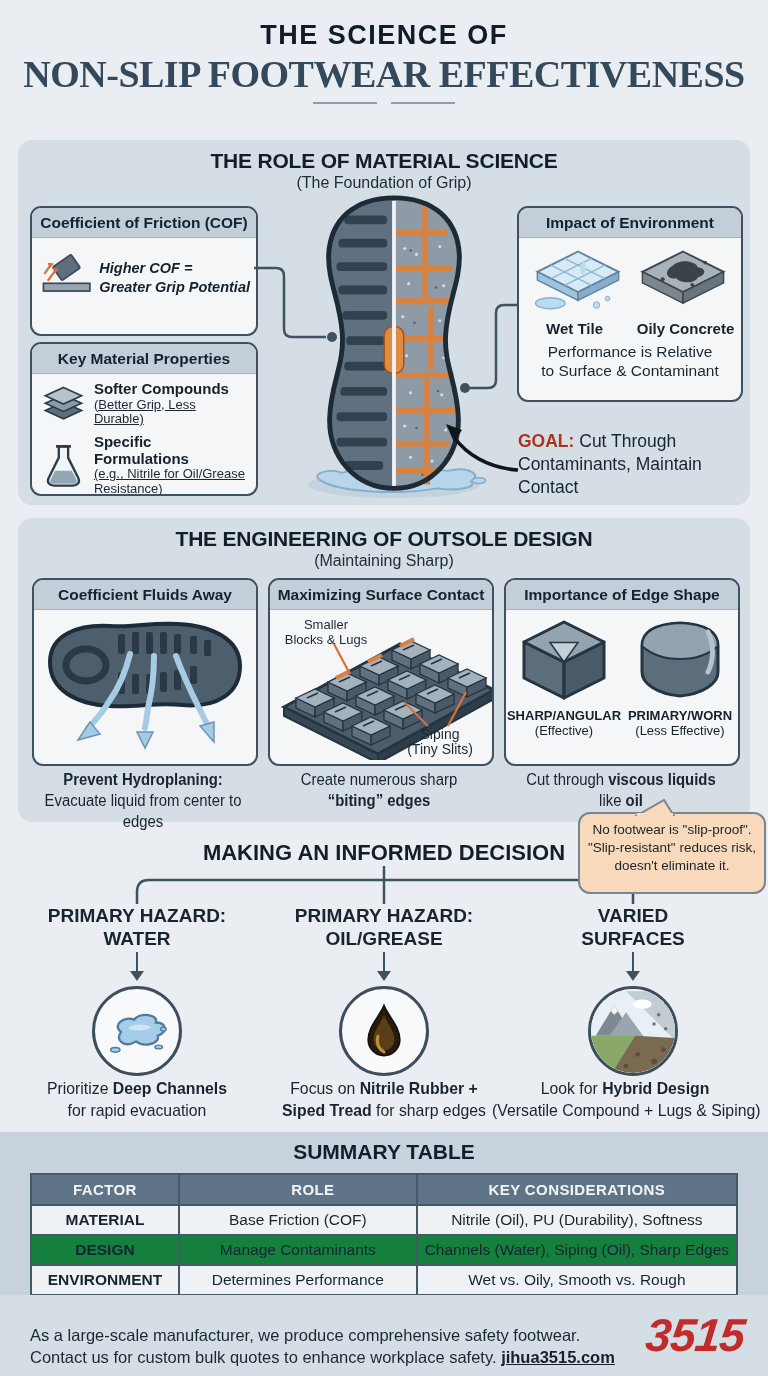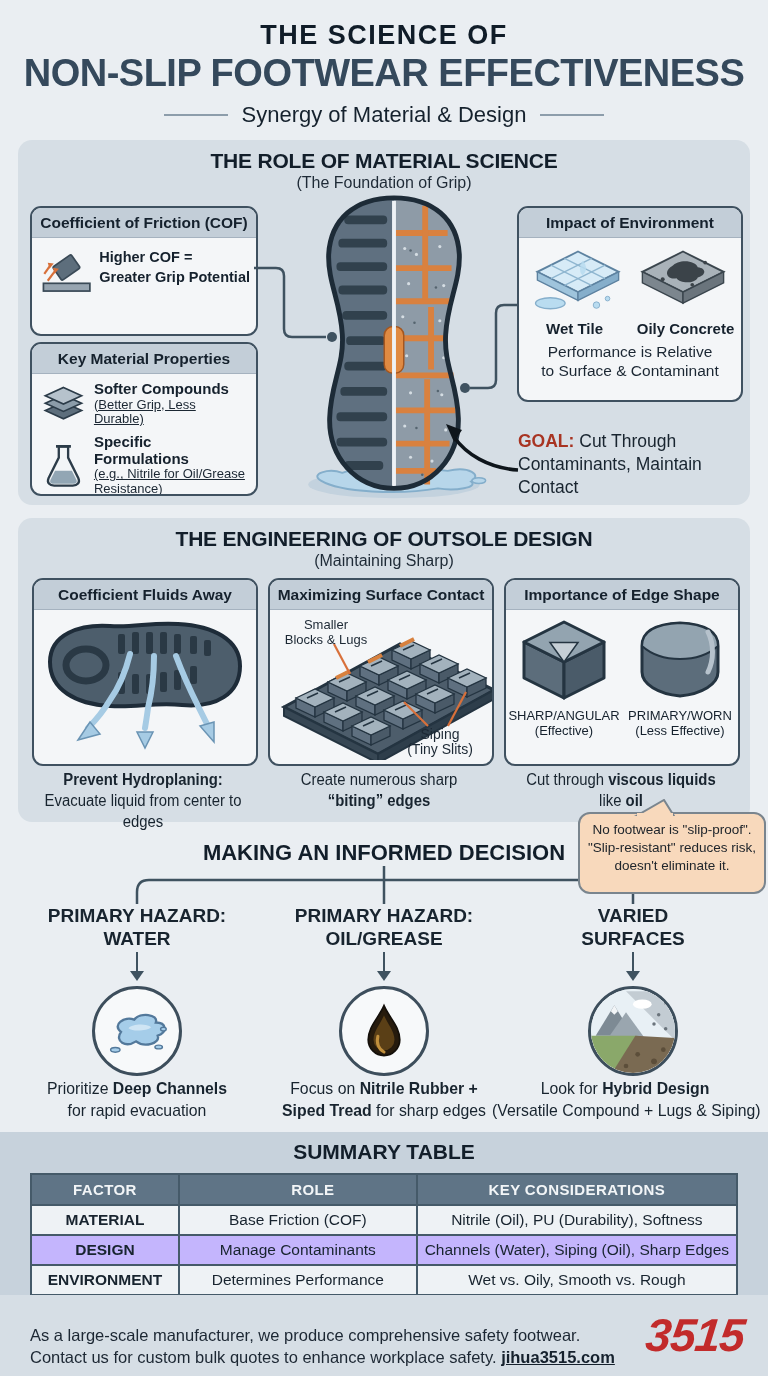--- a/index.html
+++ b/index.html
@@ -2,51 +2,51 @@
 <html><head>
 <meta charset="utf-8">
 <style>
   html,body{margin:0;padding:0;background:#eaeef2;}
   .canvas{position:relative;width:768px;height:1376px;background:#eaeef2;overflow:hidden;
           font-family:"Liberation Sans","DejaVu Sans",sans-serif;color:#15212d;}
   .abs{position:absolute;}
   .ctr{text-align:center;}
   
   .title1{top:20px;left:0;width:768px;font-size:27px;font-weight:bold;letter-spacing:1.5px;color:#101c28;}
-  .title2{top:52px;left:0;width:768px;font-size:38px;font-weight:bold;color:#35495c;letter-spacing:-0.5px;}
+  .title2{top:52px;left:0;width:768px;font-size:38px;font-weight:bold;color:#35495c;letter-spacing:-0.5px;font-family:Liberation Serif, serif;}
   .subtitle-row{top:102px;left:0;width:768px;display:flex;align-items:center;justify-content:center;gap:14px;}
   .subtitle-line{width:64px;height:2px;background:#8d9dab;}
   .subtitle-text{font-size:22px;color:#15212d;}
   
   .panel{background:#d6dee5;border-radius:14px;}
   .sec-title{left:0;width:100%;font-size:21px;font-weight:bold;color:#121e2a;text-align:center;letter-spacing:-0.2px;}
   .sec-sub{left:0;width:100%;font-size:16px;color:#1e2a36;text-align:center;}
   .ibox{position:absolute;background:#f4f6f8;border:2px solid #3f5160;border-radius:11px;overflow:hidden;}
   .ibox-header{background:#c3ced8;border-bottom:1.5px solid #a5b2bf;font-weight:bold;font-size:15.5px;
                text-align:center;padding:6px 4px 5px;color:#15212d;white-space:nowrap;}
   
-  .cof-body{display:flex;align-items:flex-start;padding:10px 6px 6px 8px;gap:6px;}
+  .cof-body{display:flex;align-items:flex-end;padding:10px 6px 6px 8px;gap:6px;font-style:italic;}
   .cof-text{font-weight:bold;font-size:14.5px;line-height:1.35;white-space:nowrap;}
   .prop-item{display:flex;align-items:center;gap:9px;margin:7px 8px 0 10px;}
   .prop-title{font-weight:bold;font-size:15px;line-height:1.1;}
   .prop-note{font-size:13px;line-height:1.15;color:#1b2733;text-decoration:underline;}
   .env-icons{display:flex;justify-content:space-around;align-items:flex-end;padding:8px 6px 0;}
   .env-labels{display:flex;margin-top:2px;}
   .env-labels span{flex:1;text-align:center;font-weight:bold;font-size:15px;}
   .env-note{text-align:center;font-size:15.5px;line-height:1.25;margin-top:5px;color:#1b2733;}
   .goal{font-size:17.5px;line-height:1.3;color:#18242f;}
   .goal-label{color:#a83422;font-weight:bold;}
   
   .cap{position:absolute;text-align:center;font-size:16px;line-height:1.3;color:#18242f;
        transform:scaleX(0.93);transform-origin:center top;}
   .cap .b{font-weight:bold;}
   .tread-label{position:absolute;font-size:13px;line-height:1.12;color:#1c2834;text-align:center;}
   .shape-cols{display:flex;justify-content:space-around;margin-top:4px;}
   .shape-col{text-align:center;width:50%;}
-  .shape-title{font-weight:normal;font-size:13px;margin-top:-2px;}
+  .shape-title{font-weight:bold;font-size:13px;margin-top:-2px;}
   .shape-note{font-size:13px;}
   .bubble{position:absolute;left:578px;top:812px;width:184px;height:78px;background:#f8d9bc;
           border:2px solid #7a858e;border-radius:12px;z-index:5;}
   .bubble-text{position:relative;padding-top:7px;text-align:center;font-size:13.5px;line-height:1.32;color:#20262c;}
   .bubble-tail{position:absolute;left:54px;top:-15px;}
   
   .dec-title{top:840px;left:0;width:768px;font-size:22px;font-weight:bold;color:#121e2a;text-align:center;}
   .dec-header{position:absolute;top:905px;width:230px;text-align:center;font-size:19px;font-weight:bold;
               line-height:1.2;color:#18242f;}
   .flow-arrow{position:absolute;top:952px;width:16px;}
@@ -60,39 +60,38 @@
   .dec-caption div{white-space:nowrap;}
   .dec-caption .b{font-weight:bold;}
   
   .band{left:0;top:1132px;width:768px;height:163px;background:#c7d2dc;}
   .sum-title{top:1140px;left:0;width:768px;font-size:21px;font-weight:bold;color:#121e2a;text-align:center;}
   table.sum{position:absolute;left:30px;top:1173px;width:708px;border-collapse:collapse;}
   table.sum th{background:#5f7486;color:#f2f5f7;font-size:15px;font-weight:bold;letter-spacing:0.4px;
                border:2px solid #455a69;padding:6px 2px;}
   table.sum td{border:2px solid #455a69;font-size:15.5px;text-align:center;padding:5px 2px;color:#18242f;}
   table.sum td.factor{font-weight:bold;}
-  table.sum tr.r0{background:#eef2f5;} table.sum tr.r1{background:#c4b5fd;} table.sum tr.r2{background:#eef2f5;}
+  table.sum tr.r0{background:#eef2f5;} table.sum tr.r1{background:#15803d;} table.sum tr.r2{background:#eef2f5;}
   
   .footer{left:0;top:1295px;width:768px;height:81px;background:#d6dee5;}
   .foot-headline{left:30px;top:1301px;font-size:19px;font-weight:bold;color:#121e2a;white-space:nowrap;}
   .foot-line{left:30px;font-size:16.5px;color:#1c2733;white-space:nowrap;}
   .foot-link{font-weight:bold;text-decoration:underline;color:#15212d;cursor:pointer;}
   .logo{right:24px;top:1308px;font-size:46px;font-weight:bold;font-style:italic;color:#c22b2b;
         transform:skewX(-6deg);letter-spacing:-1px;}
 </style>
 </head>
 <body>
 
 <div class="canvas">
 
   <div class="abs title1 ctr">THE SCIENCE OF</div>
   <div class="abs title2 ctr">NON-SLIP FOOTWEAR EFFECTIVENESS</div>
   <div class="abs subtitle-row">
     <div class="subtitle-line"></div>
-    <div class="subtitle-text">Synergy of Material &amp; Design</div>
     <div class="subtitle-line"></div>
   </div>
 
   <div class="abs panel" style="left:18px;top:140px;width:732px;height:365px;">
     <div class="abs sec-title" style="top:9px;">THE ROLE OF MATERIAL SCIENCE</div>
     <div class="abs sec-sub" style="top:34px;">(The Foundation of Grip)</div>
 
     <div class="ibox" style="left:12px;top:66px;width:224px;height:126px;">
       <div class="ibox-header">Coefficient of Friction (COF)</div>
       <div class="cof-body">

